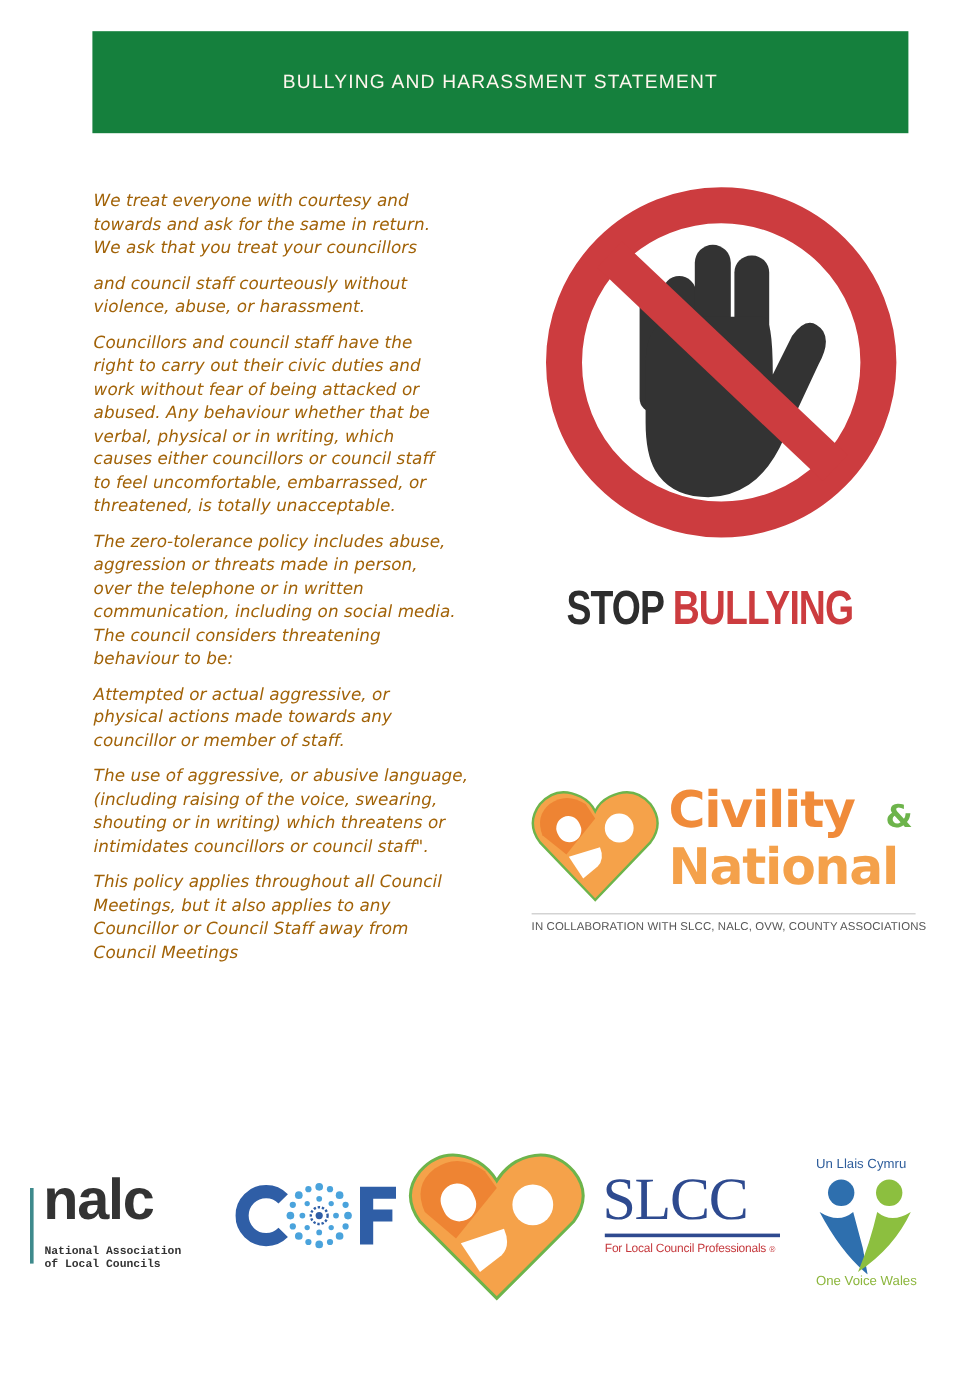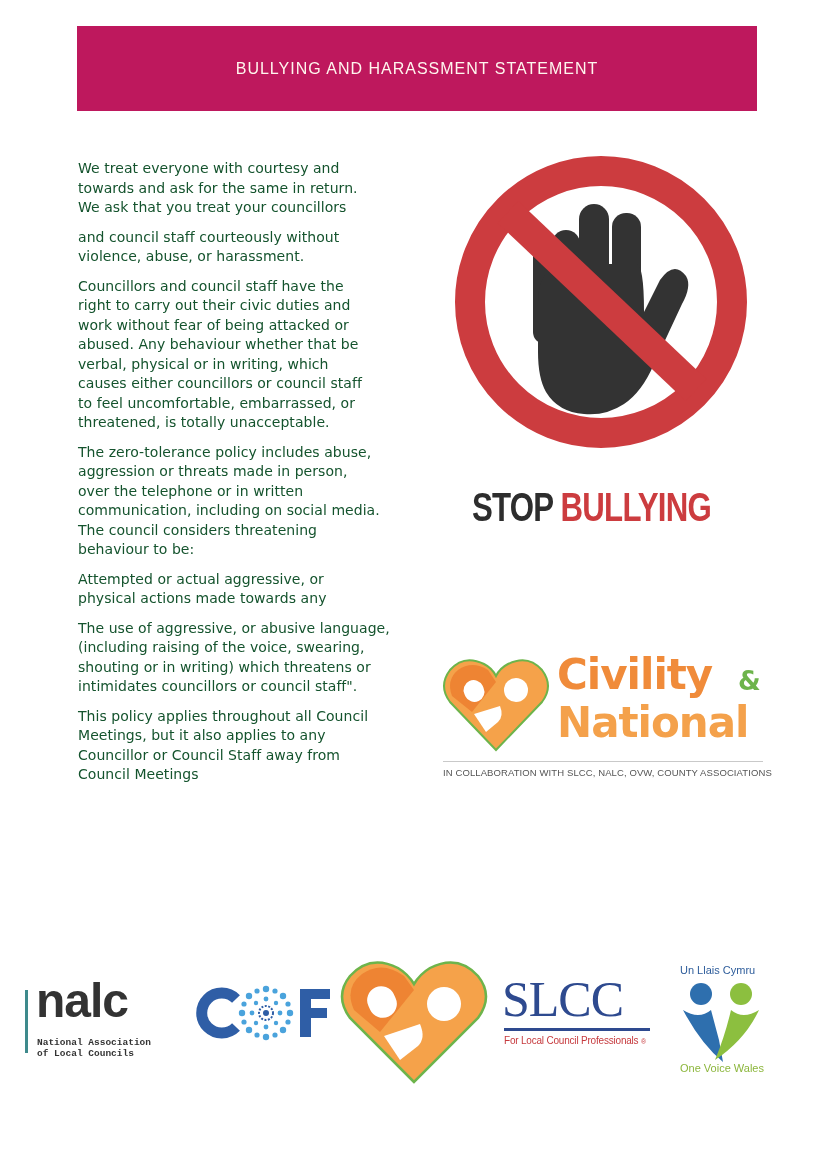--- a/index.html
+++ b/index.html
@@ -1,24 +1,24 @@
 <!DOCTYPE html>
 <html><head>
 <meta charset="utf-8">
 <style>
   html, body { margin: 0; padding: 0; background: #ffffff; }
   body { width: 813px; height: 1150px; position: relative; overflow: hidden;
          font-family: "DejaVu Sans", sans-serif; color: #2b2b2b; }
   .banner { position: absolute; left: 77px; top: 26px; width: 680px; height: 85px;
-            background: #be185d; display: flex; align-items: center; justify-content: center; }
+            background: #15803d; display: flex; align-items: center; justify-content: center; }
   .banner-title { color: #fff6ee; font-family: "Liberation Sans", sans-serif; font-size: 16px;
                   letter-spacing: 1px; font-weight: normal; }
   .body-col { position: absolute; left: 78px; top: 159px; width: 345px; }
   .para { font-family: "DejaVu Sans", sans-serif; font-size: 14px; line-height: 19.5px;
-          margin: 0 0 10px 0; color: #14532d; letter-spacing: 0.05px; }
+          margin: 0 0 10px 0; color: #a16207; letter-spacing: 0.05px; font-style: italic; }
   .para span { display: block; white-space: nowrap; }
   .sign { position: absolute; left: 446px; top: 152px; width: 310px; height: 300px; }
   .stop-text { position: absolute; left: 472px; top: 485px; font-family: "Liberation Sans", sans-serif;
                font-weight: bold; font-size: 40px; letter-spacing: -1px; transform: scaleX(0.78);
                transform-origin: left top; white-space: nowrap; }
   .stop-text .w1 { color: #2d2d2d; }
   .stop-text .w2 { color: #cc3c3f; }
   .civ-heart { position: absolute; left: 442px; top: 656px; width: 108px; height: 98px; }
   .civ-word1 { position: absolute; left: 557px; top: 654px; font-family: "DejaVu Sans", sans-serif;
                font-weight: bold; font-size: 42px; color: #f08b3a; line-height: 1; letter-spacing: -1px; }
@@ -81,20 +81,21 @@
     <span>The zero-tolerance policy includes abuse,</span>
     <span>aggression or threats made in person,</span>
     <span>over the telephone or in written</span>
     <span>communication, including on social media.</span>
     <span>The council considers threatening</span>
     <span>behaviour to be:</span>
   </p>
   <p class="para">
     <span>Attempted or actual aggressive, or</span>
     <span>physical actions made towards any</span>
+    <span>councillor or member of staff.</span>
   </p>
   <p class="para">
     <span>The use of aggressive, or abusive language,</span>
     <span>(including raising of the voice, swearing,</span>
     <span>shouting or in writing) which threatens or</span>
     <span>intimidates councillors or council staff".</span>
   </p>
   <p class="para">
     <span>This policy applies throughout all Council</span>
     <span>Meetings, but it also applies to any</span>

